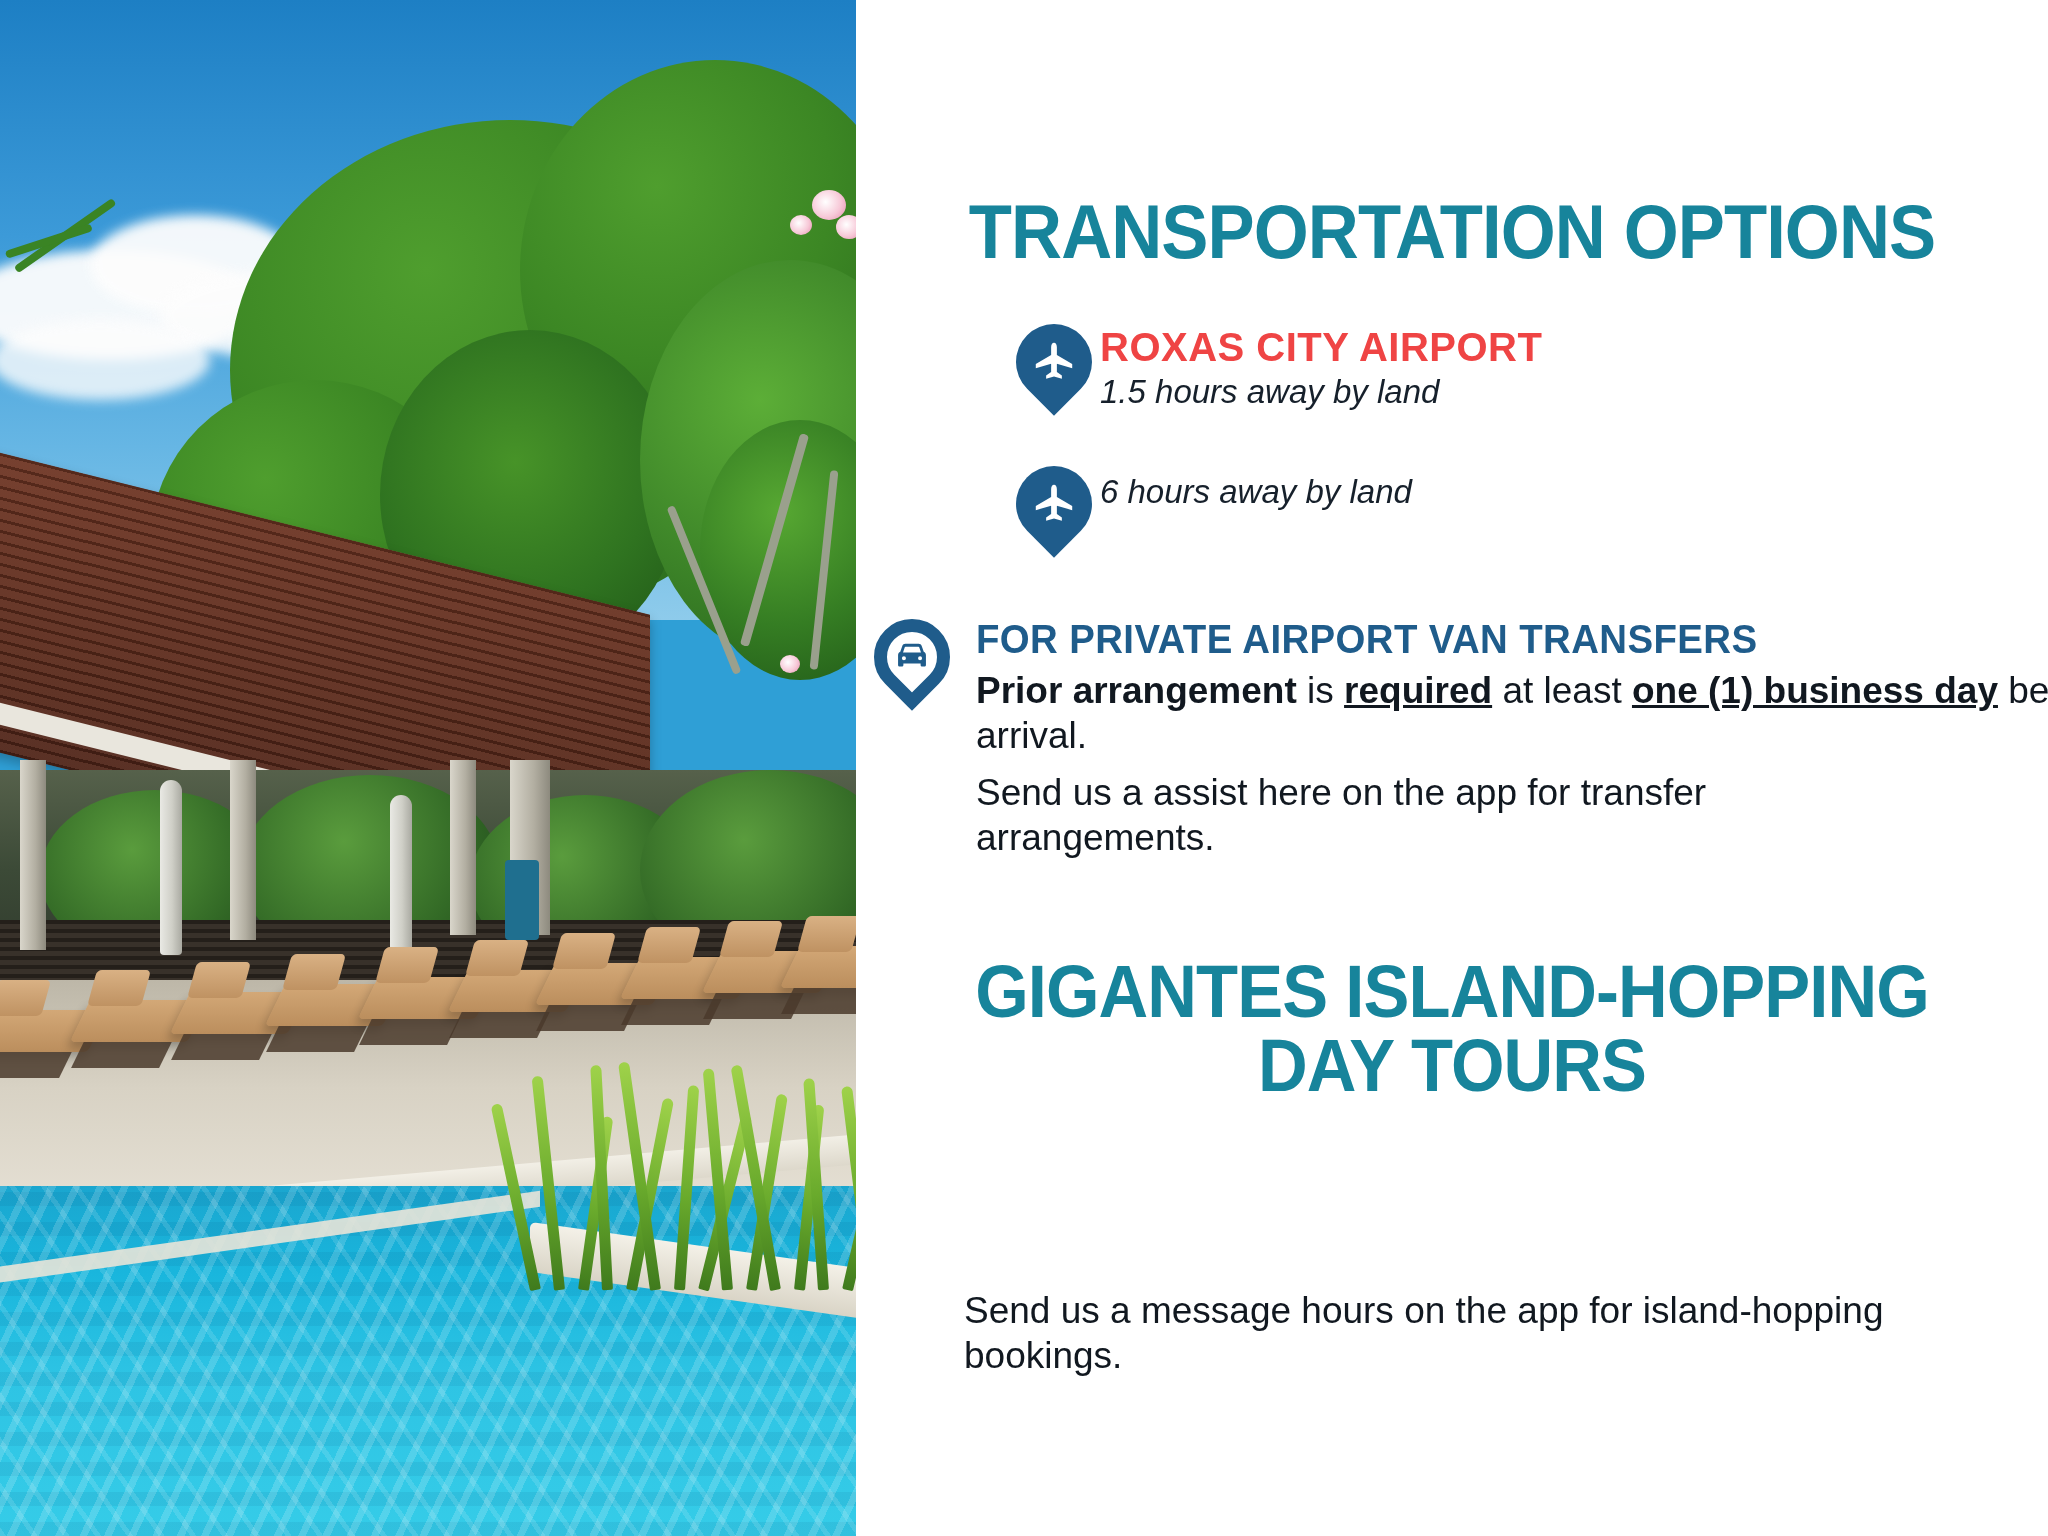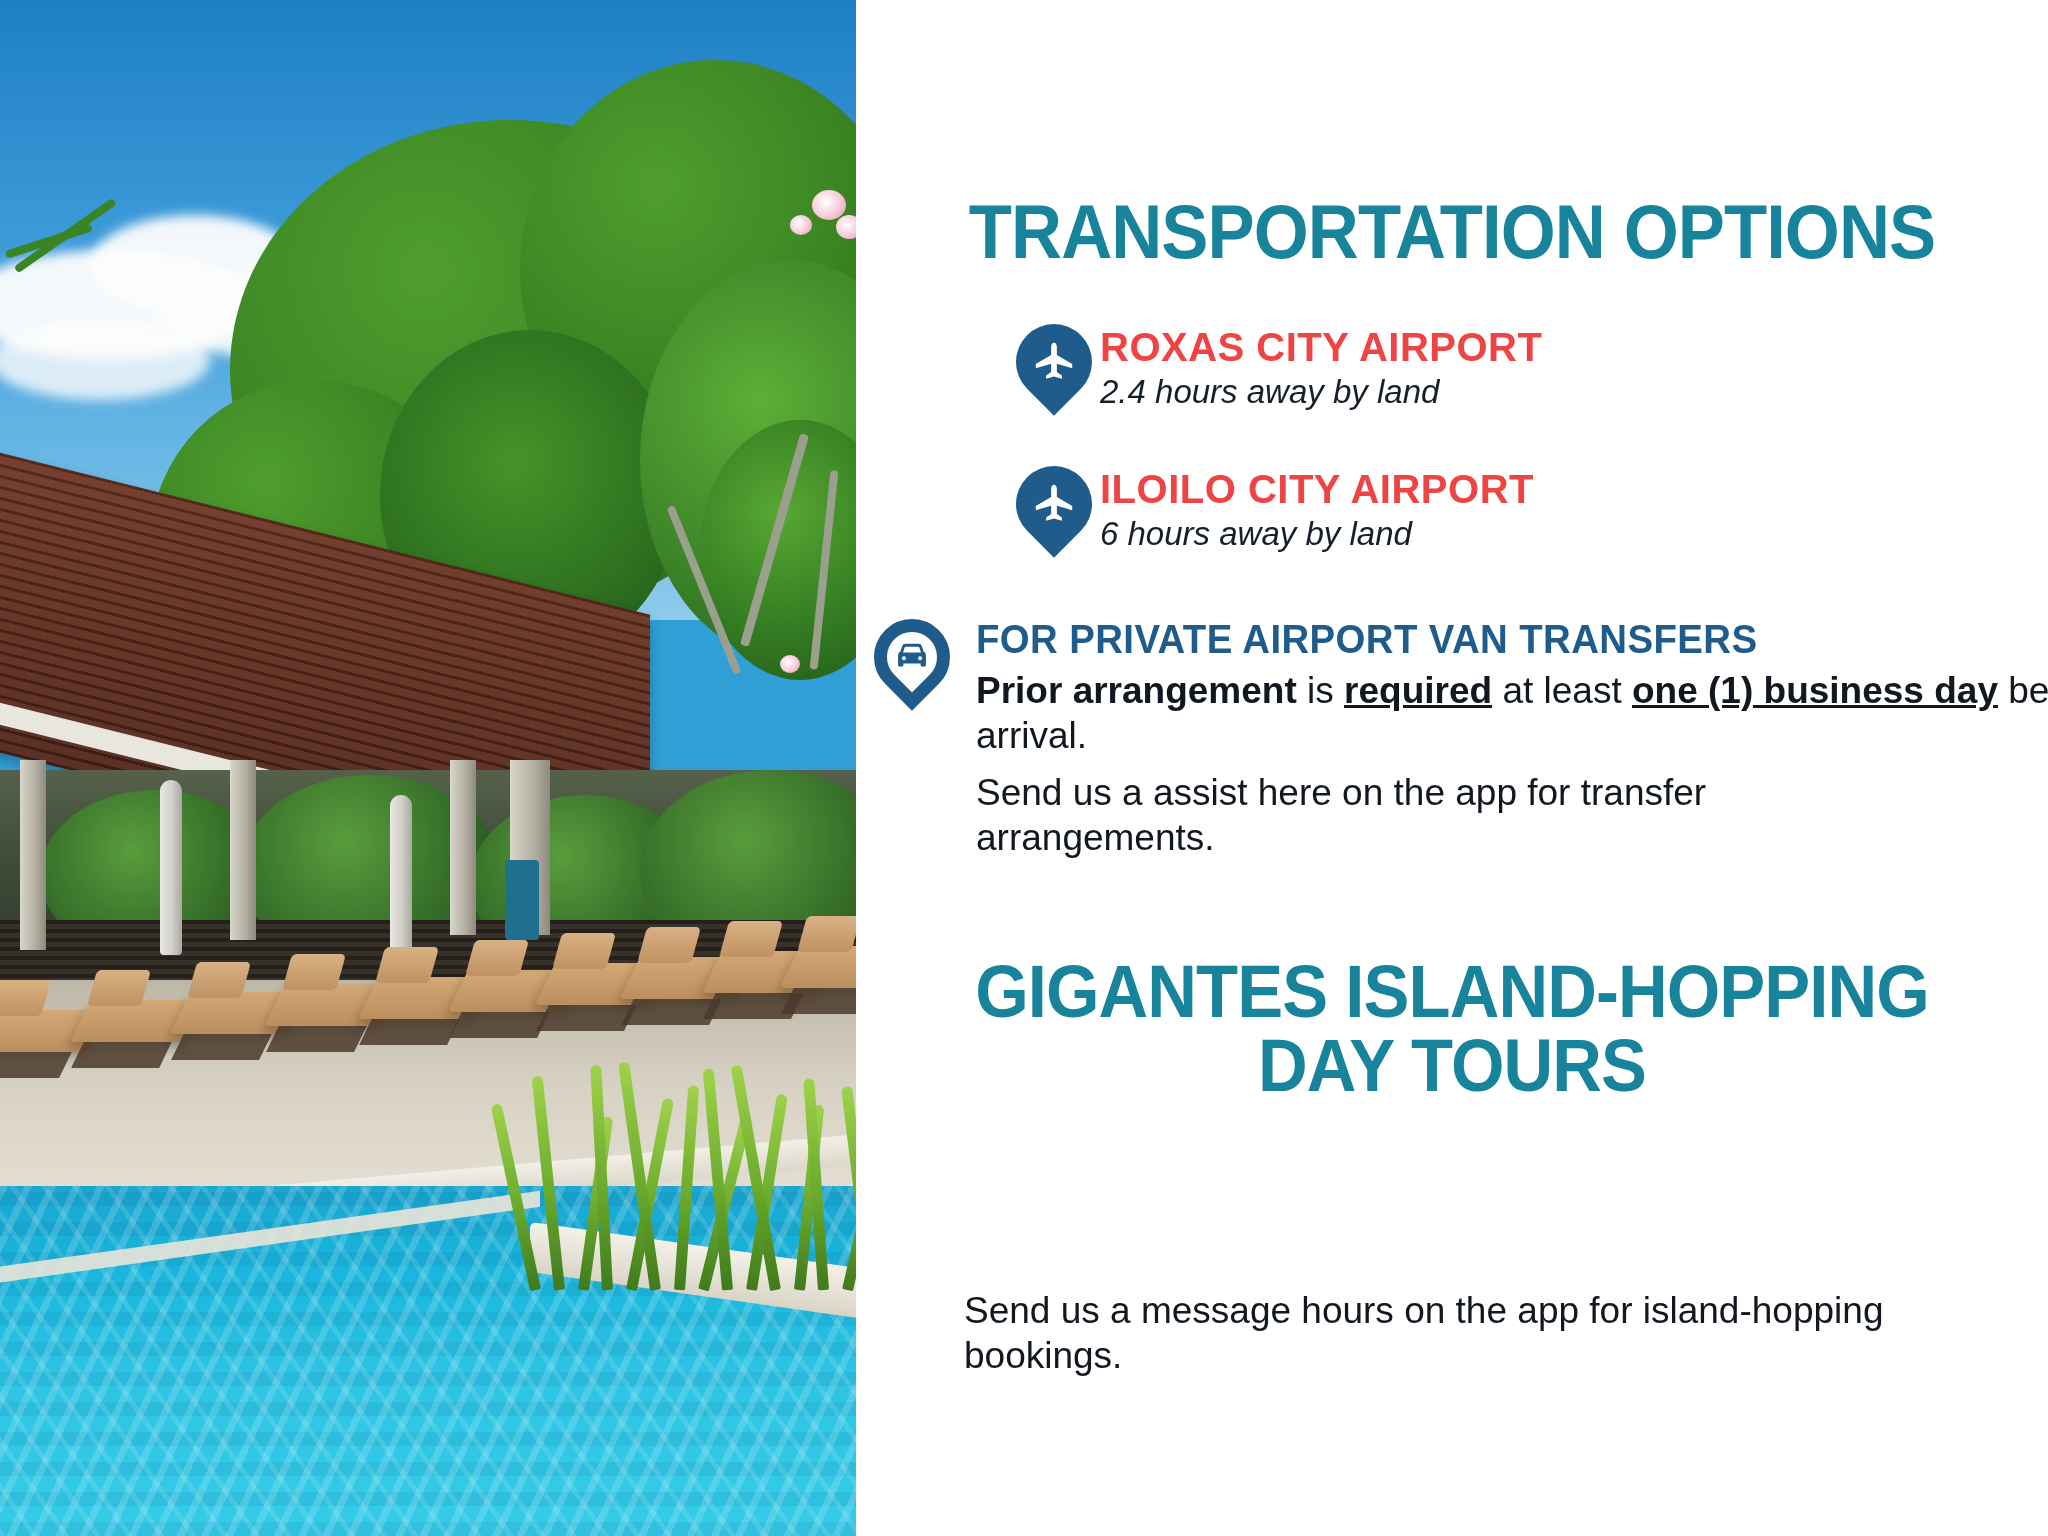--- a/index.html
+++ b/index.html
@@ -467,34 +467,33 @@
       <div class="t-row">
         <div class="pin-wrap">
           <div class="pin-solid">
             <svg class="plane" viewBox="0 0 24 24" aria-hidden="true">
               <path fill="#ffffff" d="M12 2c.9 0 1.5 1 1.5 2.3v4.1l8 4.6v2.2l-8-2.3v4.3l2.6 1.9v1.6L12 19.6l-4.1 1.1v-1.6l2.6-1.9v-4.3l-8 2.3v-2.2l8-4.6V4.3C10.5 3 11.1 2 12 2z"></path>
             </svg>
           </div>
         </div>
         <div class="t-text">
           <div class="t-name">ROXAS CITY AIRPORT</div>
-          <div class="t-sub">2.4 hours away by land</div>
+          <div class="t-sub">1.5 hours away by land</div>
         </div>
       </div>
 
       <div class="t-row">
         <div class="pin-wrap">
           <div class="pin-solid">
             <svg class="plane" viewBox="0 0 24 24" aria-hidden="true">
               <path fill="#ffffff" d="M12 2c.9 0 1.5 1 1.5 2.3v4.1l8 4.6v2.2l-8-2.3v4.3l2.6 1.9v1.6L12 19.6l-4.1 1.1v-1.6l2.6-1.9v-4.3l-8 2.3v-2.2l8-4.6V4.3C10.5 3 11.1 2 12 2z"></path>
             </svg>
           </div>
         </div>
         <div class="t-text">
-          <div class="t-name">ILOILO CITY AIRPORT</div>
           <div class="t-sub">6 hours away by land</div>
         </div>
       </div>
     </div>
 
     <div class="van-block">
       <div class="pin-outline">
         <div class="pin-ring">
           <svg class="car" viewBox="0 0 24 24" aria-hidden="true">
             <path fill="#1f5c8b" d="M5.6 9.2 6.7 6c.25-.72.93-1.2 1.7-1.2h7.2c.77 0 1.45.48 1.7 1.2l1.1 3.2c.72.3 1.2 1 1.2 1.8v5.3c0 .5-.4.9-.9.9h-1.1c-.5 0-.9-.4-.9-.9v-.8H7.3v.8c0 .5-.4.9-.9.9H5.3c-.5 0-.9-.4-.9-.9V11c0-.8.48-1.5 1.2-1.8zm1.5.3h9.8l-.9-2.7c-.07-.2-.26-.34-.47-.34H8.47c-.21 0-.4.14-.47.34zM7.6 11.6a1.1 1.1 0 1 0 0 2.2 1.1 1.1 0 0 0 0-2.2m8.8 0a1.1 1.1 0 1 0 0 2.2 1.1 1.1 0 0 0 0-2.2m-6 .3h3.2v1.5h-3.2z"></path>

